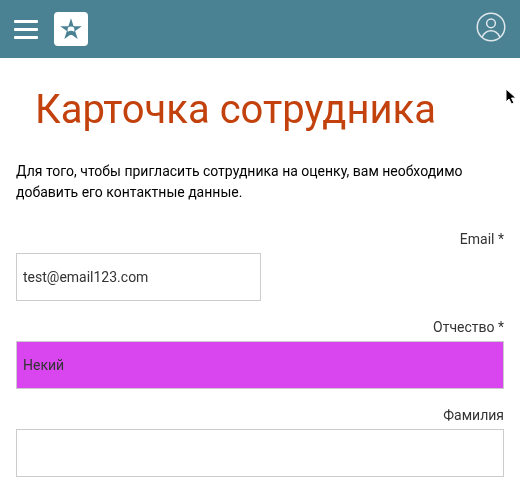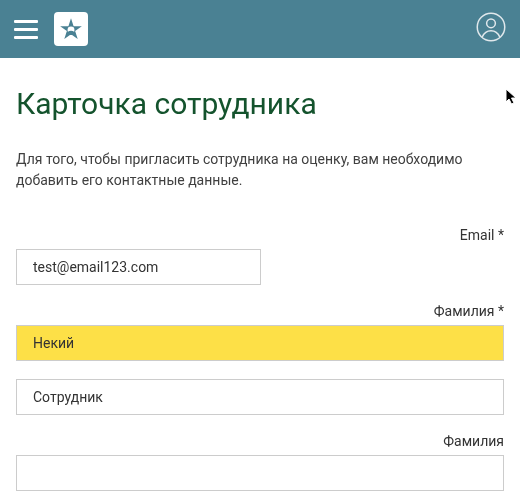--- a/index.html
+++ b/index.html
@@ -4,27 +4,27 @@
   <style>
     * { margin: 0; padding: 0; box-sizing: border-box; }
     body { font-family: -apple-system, BlinkMacSystemFont, "Segoe UI", Roboto, Arial, sans-serif; background: #fff; width: 520px; height: 503px; overflow: hidden; position: relative; }
     .header { background: #4a8193; height: 58px; display: flex; align-items: center; padding: 0 14px; justify-content: space-between; }
     .header-left { display: flex; align-items: center; gap: 16px; }
     .hamburger { display: flex; flex-direction: column; gap: 5px; cursor: pointer; }
     .hamburger span { display: block; width: 24px; height: 3px; background: #fff; border-radius: 1px; }
     .logo { width: 34px; height: 34px; background: #fff; border-radius: 4px; display: flex; align-items: center; justify-content: center; }
     .profile-icon { width: 30px; height: 30px; }
     .container { padding: 28px 16px 0 16px; }
-    .page-title { font-size: 30px; font-weight: 400; color: #14532d; margin-bottom: 28px; }
-    .description { font-size: 14px; color: #404040; line-height: 1.5; margin-bottom: 36px; }
+    .page-title { font-size: 40px; font-weight: 400; color: #c2410c; margin-bottom: 28px; margin-left: 19px; }
+    .description { font-size: 14px; color: #000000; line-height: 1.5; margin-bottom: 28px; }
     .field { margin-bottom: 18px; }
     .field-label { font-size: 14px; color: #333; display: block; margin-bottom: 6px; text-align: right; }
-    .field-input { width: 100%; height: 36px; border: 1px solid #ccc; padding: 0 16px; font-size: 14px; color: #333; font-family: inherit; }
+    .field-input { width: 100%; height: 48px; border: 1px solid #ccc; padding: 0 6px; font-size: 14px; color: #333; font-family: inherit; }
     .field-input.narrow { width: 245px; }
-    .field-input.highlight { background: #fde047; }
+    .field-input.highlight { background: #d946ef; }
     .cursor { position: absolute; top: 88px; left: 505px; pointer-events: none; }
   </style>
 </head>
 <body>
 
 <div class="header">
   <div class="header-left">
     <div class="hamburger">
       <span></span>
         <span></span>
@@ -50,26 +50,25 @@
 <div class="container">
   <h1 class="page-title">Карточка сотрудника</h1>
   <p class="description">Для того, чтобы пригласить сотрудника на оценку, вам необходимо добавить его контактные данные.</p>
 
   <div class="field">
     <label class="field-label">Email *</label>
     <input type="text" class="field-input narrow" value="test@email123.com" style="">
   </div>
 
   <div class="field">
-    <label class="field-label">Фамилия *</label>
+    <label class="field-label">Отчество *</label>
     <input type="text" class="field-input highlight" value="Некий" style="">
   </div>
 
   <div class="field">
-    <input type="text" class="field-input" value="Сотрудник" style="">
   </div>
 
   <div class="field">
     <label class="field-label">Фамилия</label>
     <input type="text" class="field-input" value="" style="">
   </div>
 </div>
 
 <svg class="cursor" width="14" height="18" viewBox="0 0 14 18">
   <path d="M1 1 L1 14 L4 11 L6.5 16 L9 15 L6.5 10 L11 10 Z" fill="#000" stroke="#fff" stroke-width="1"></path>

